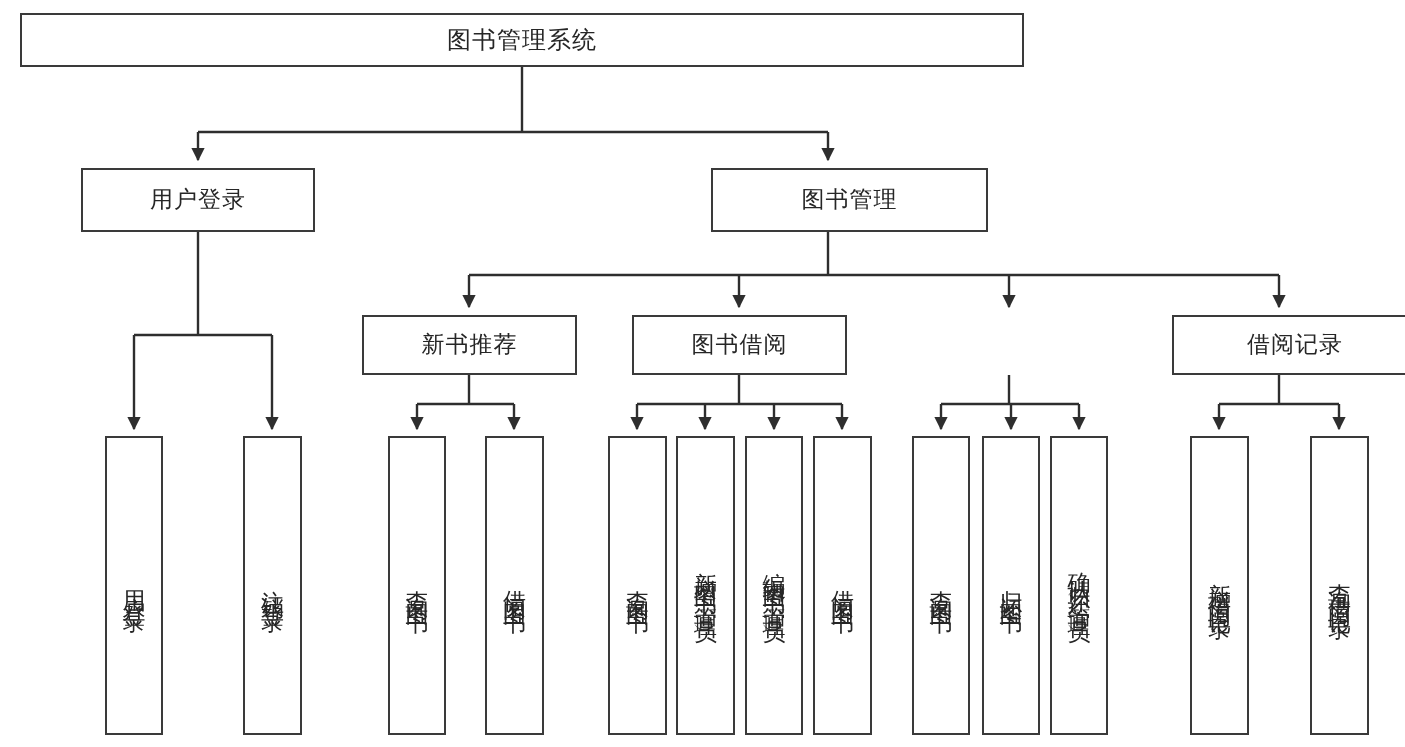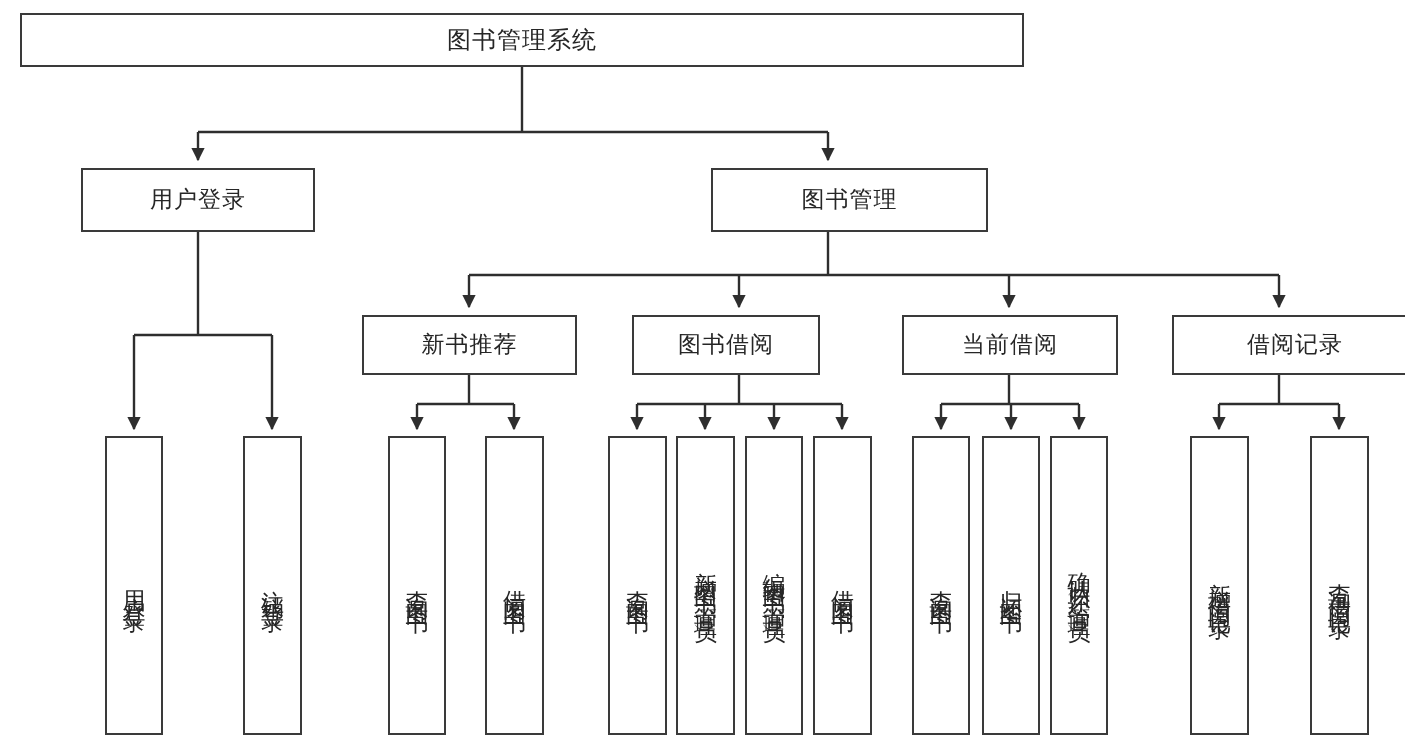--- a/index.html
+++ b/index.html
@@ -134,25 +134,22 @@
   <div class="node node-h" style="left:81px;top:168px;width:234px;height:64px;">
     <span>用户登录</span>
   </div>
   <div class="node node-h" style="left:711px;top:168px;width:277px;height:64px;">
     <span>图书管理</span>
   </div>
 
   <div class="node node-h" style="left:362px;top:315px;width:215px;height:60px;">
     <span>新书推荐</span>
   </div>
-  <div class="node node-h" style="left:632px;top:315px;width:188px;height:60px;">
+  <div class="node node-h" style="left:632px;top:315px;width:215px;height:60px;">
     <span>图书借阅</span>
-  </div>
-  <div class="node node-h" style="left:902px;top:315px;width:216px;height:60px;">
-    <span>当前借阅</span>
   </div>
   <div class="node node-h" style="left:1172px;top:315px;width:246px;height:60px;">
     <span>借阅记录</span>
   </div>
 
   <div class="leaf" style="left:105px;top:436px;width:58px;height:299px;">
     <span class="leaf-label">用户登录</span>
   </div>
   <div class="leaf" style="left:243px;top:436px;width:59px;height:299px;">
     <span class="leaf-label">注销登录</span>

